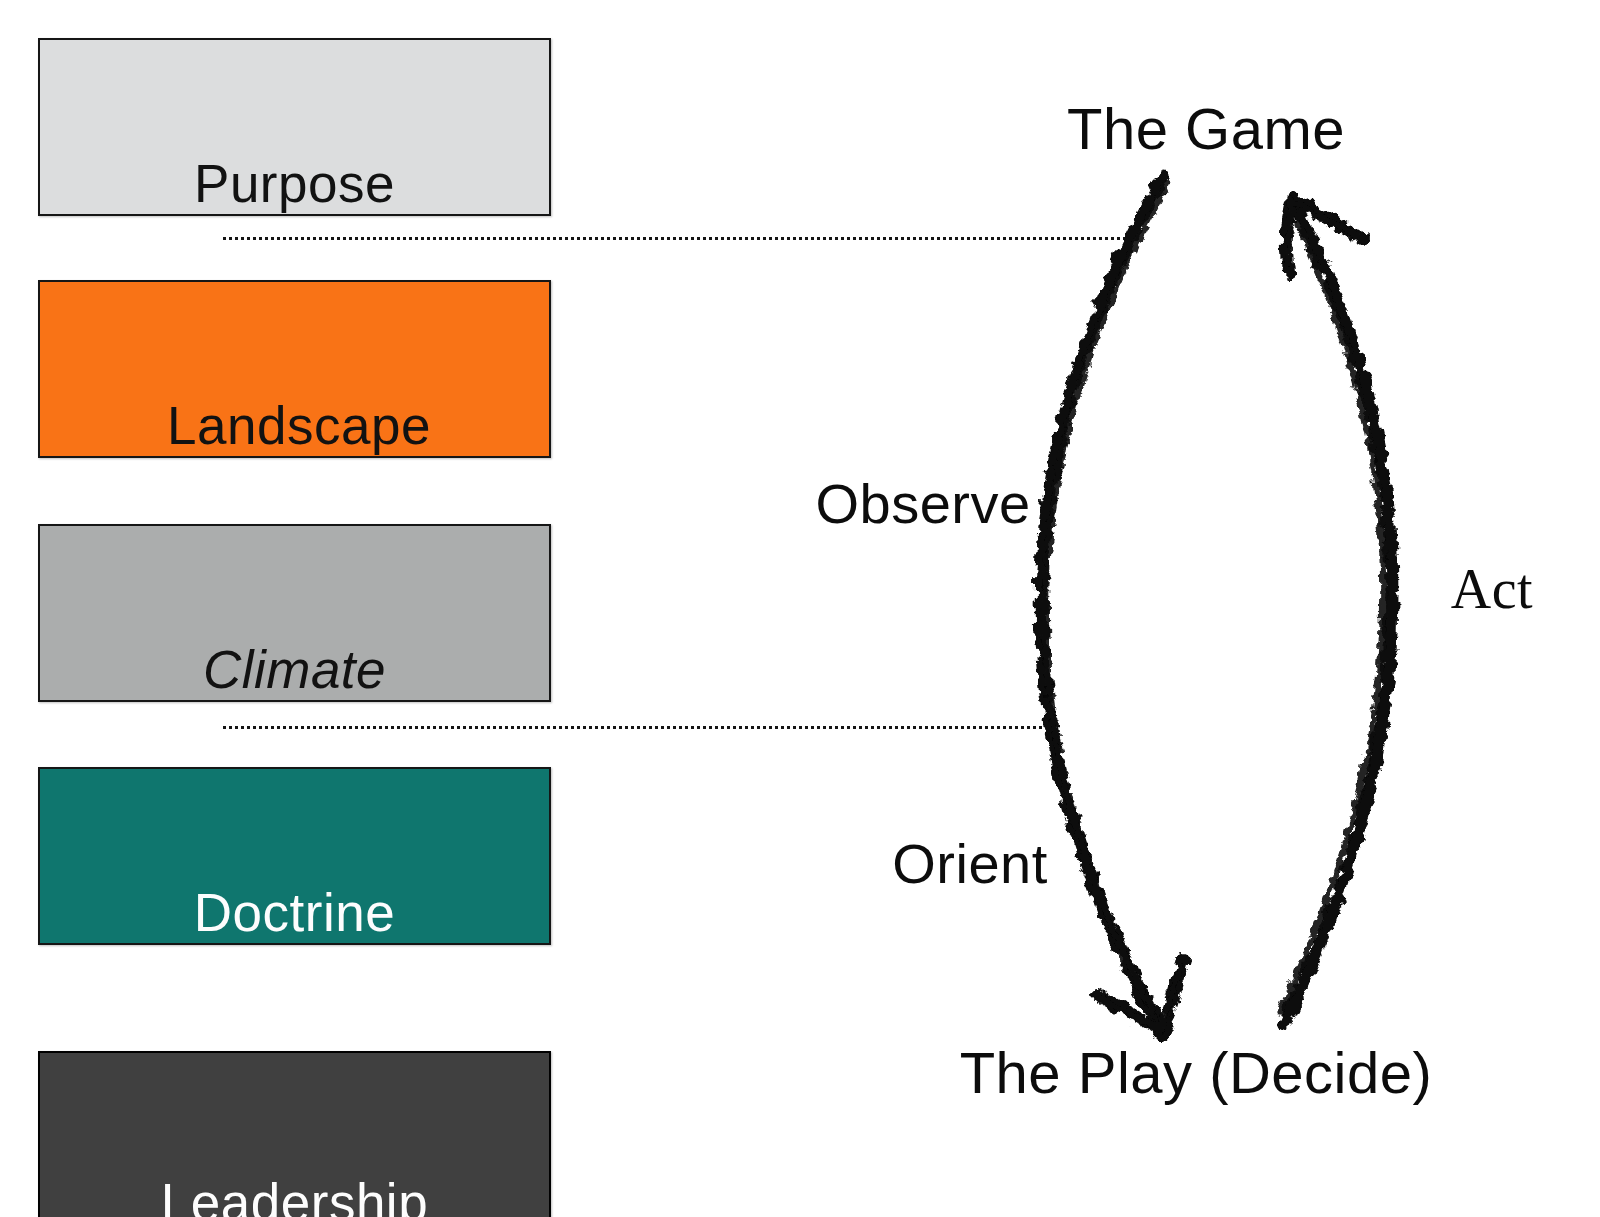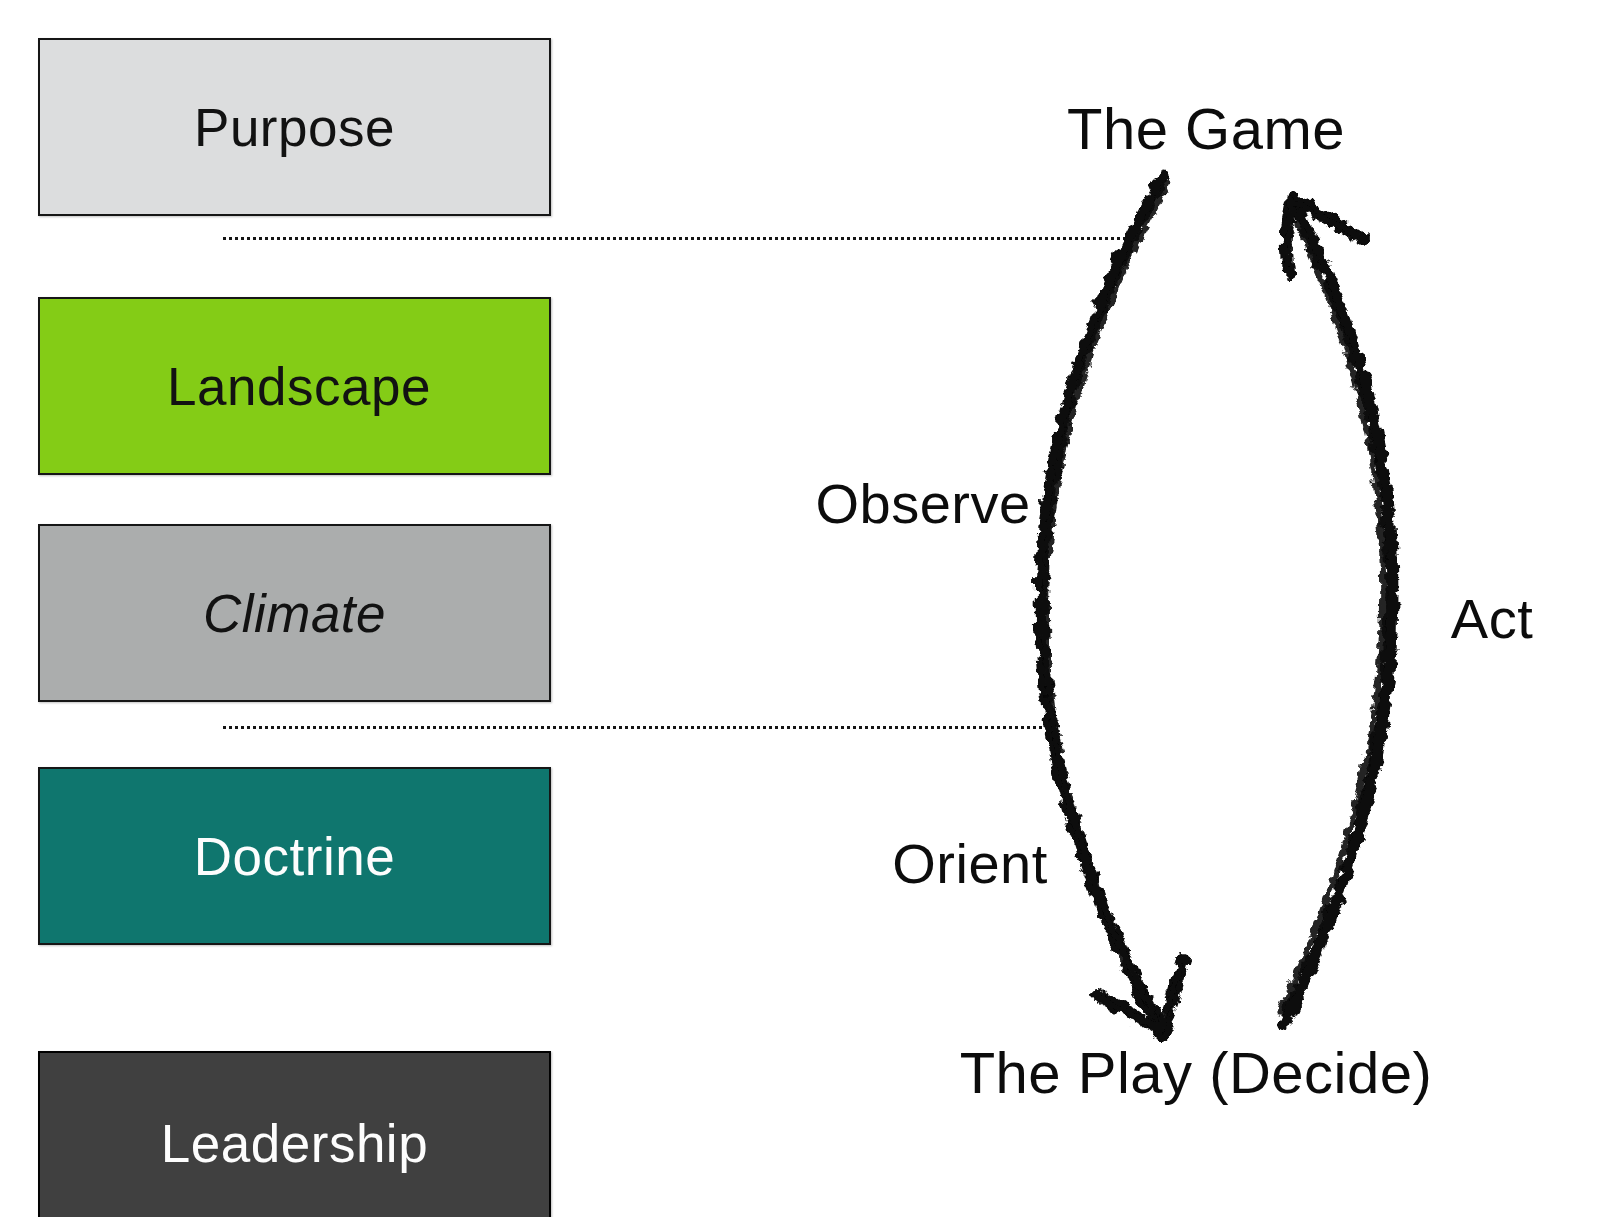--- a/index.html
+++ b/index.html
@@ -14,28 +14,28 @@
     overflow: hidden;
   }
   .stack-box {
     position: absolute;
     left: 38px;
     width: 513px;
     height: 178px;
     border: 2px solid #161616;
     box-sizing: border-box;
     display: flex;
-    align-items: center;
+    align-items: flex-end;
     justify-content: center;
     font-size: 53px;
     letter-spacing: 0.5px;
     box-shadow: 1px 1px 2px rgba(0,0,0,0.25);
   }
   #box-purpose    { top: 38px;   background: #dcddde; color: #121212; }
-  #box-landscape  { top: 297px;  background: #84cc16; color: #121212; padding-left: 9px; }
+  #box-landscape  { top: 280px;  background: #f97316; color: #121212; padding-left: 9px; }
   #box-climate    { top: 524px;  background: #abadad; color: #121212; font-style: italic; }
   #box-doctrine   { top: 767px;  background: #0f766e; color: #fdfdfd; }
   #box-leadership { top: 1051px; background: #404040; color: #fdfdfd; height: 184px; border-color:#010101; }
 
   .dotted-connector {
     position: absolute;
     height: 3px;
     background: repeating-linear-gradient(to right, #151515 0 3px, transparent 3px 6px);
   }
   #connector-top    { left: 223px; top: 237px; width: 903px; }
@@ -46,21 +46,21 @@
     transform: translateX(-50%);
     white-space: nowrap;
     color: #0c0c0c;
     font-size: 56px;
     letter-spacing: 0.5px;
     line-height: 1.0;
   }
   #label-game  { left: 1206px; top: 100px; font-size: 58px; }
   #label-play  { left: 1196px; top: 1044px; font-size: 58px; }
   #label-observe { left: 923px;  top: 476px; }
-  #label-act     { left: 1492px; top: 591px; }
+  #label-act     { left: 1492px; top: 561px; font-family: Liberation Serif, serif; }
   #label-orient  { left: 970px;  top: 836px; }
 
   #cycle-arrows {
     position: absolute;
     left: 0; top: 0;
   }
 </style>
 </head>
 <body>
 

